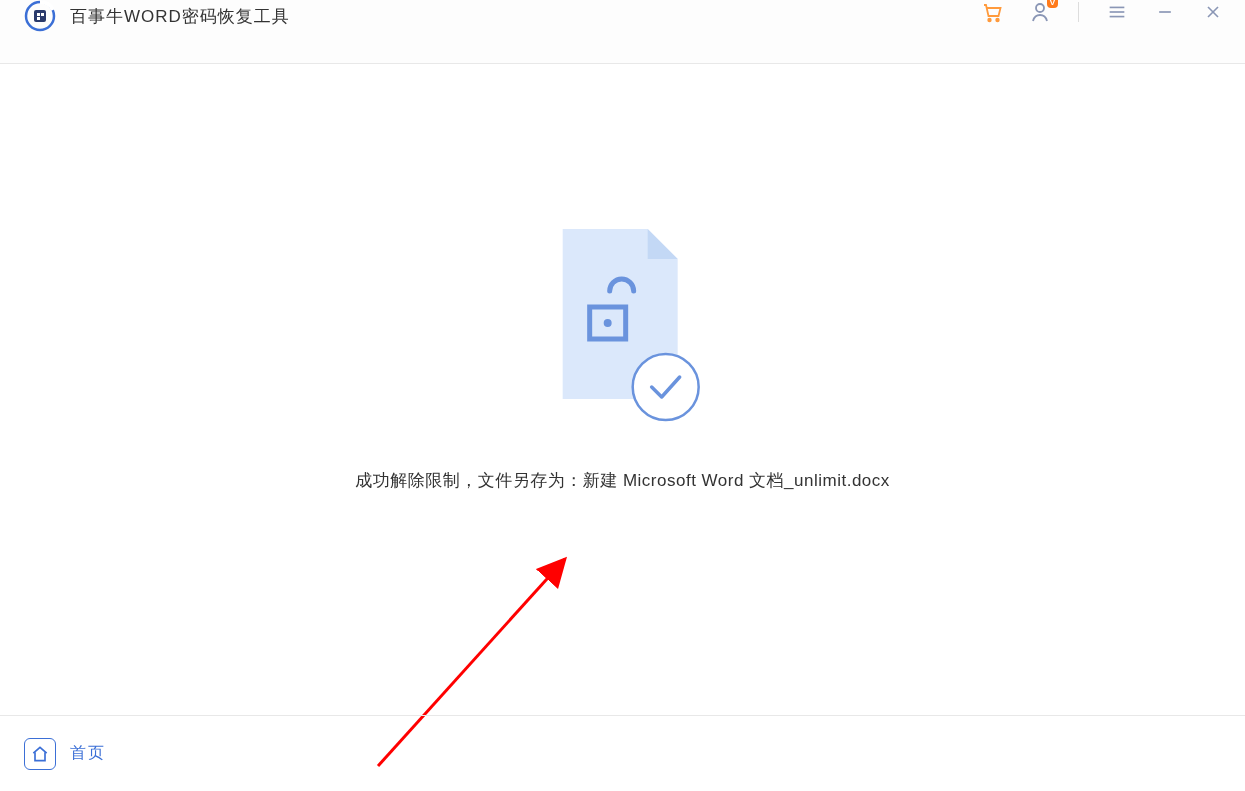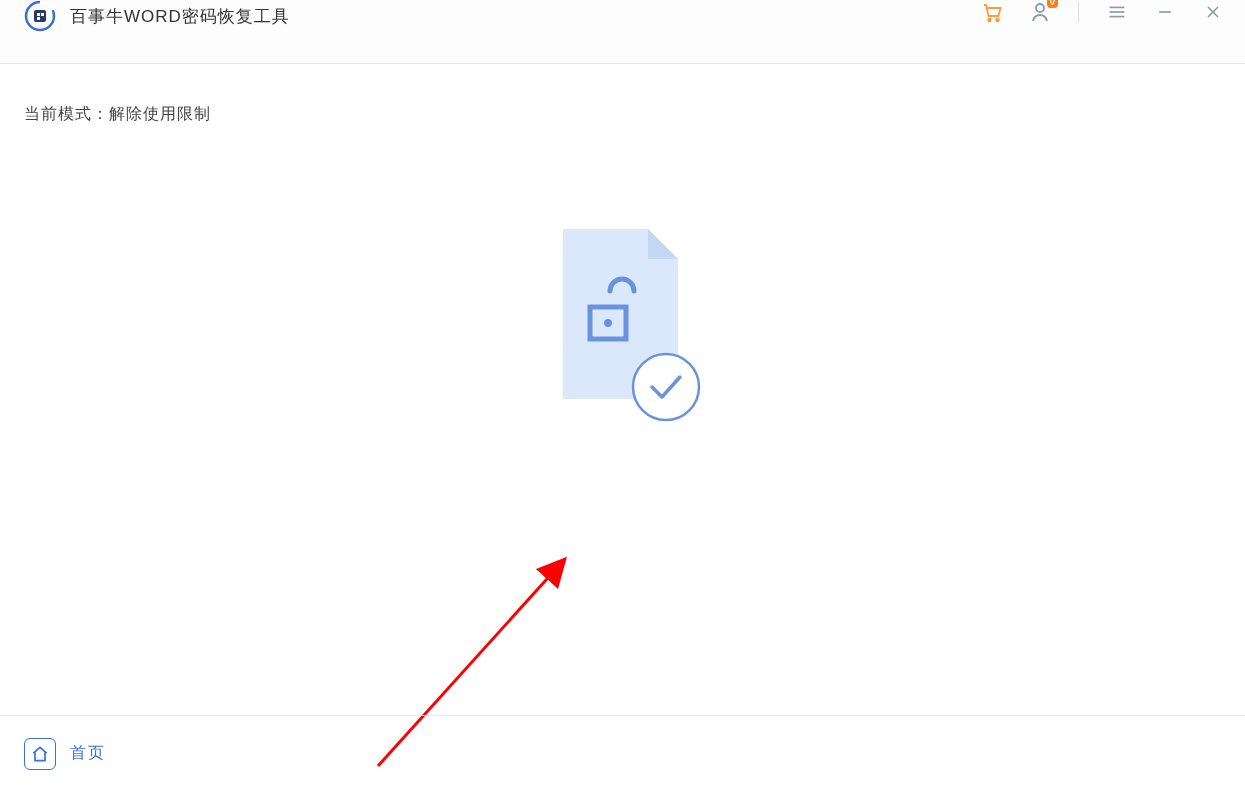--- a/index.html
+++ b/index.html
@@ -199,38 +199,38 @@
     <div class="titlebar-icon">
       <svg width="20" height="20" viewBox="0 0 24 24" fill="none" stroke="#8a96b5" stroke-width="2">
         <line x1="6" y1="6" x2="18" y2="18"></line>
         <line x1="6" y1="18" x2="18" y2="6"></line>
       </svg>
     </div>
   </div>
 </div>
 
 <div class="content">
-  <div class="mode-label">当前模式：解除使用限制</div>
 
   <div class="center-block">
     <div class="doc-illustration">
       <svg width="170" height="210" viewBox="0 0 170 210">
 
         <path d="M 25 10 L 110 10 L 140 40 L 140 180 L 25 180 Z" fill="#dbe8fb"></path>
         <path d="M 110 10 L 110 40 L 140 40 Z" fill="#c3d8f5"></path>
 
         <path d="M 72 72 a 12 12 0 0 1 24 0" fill="none" stroke="#6a93dd" stroke-width="5" stroke-linecap="round"></path>
         <rect x="52" y="88" width="36" height="32" fill="none" stroke="#6a93dd" stroke-width="5"></rect>
         <circle cx="70" cy="104" r="4" fill="#6a93dd"></circle>
 
         <circle cx="128" cy="168" r="33" fill="#fff" stroke="#6a93dd" stroke-width="2.5"></circle>
         <path d="M 114 168 L 124 178 L 142 158" fill="none" stroke="#6a93dd" stroke-width="3.5" stroke-linecap="round" stroke-linejoin="round"></path>
       </svg>
     </div>
 
+    <div class="success-text">成功解除限制，文件另存为：新建 Microsoft Word 文档_unlimit.docx</div>
 
   </div>
 
   <svg class="red-arrow" width="220" height="230" viewBox="0 0 220 230">
     <defs>
       <marker id="ah" markerWidth="12" markerHeight="12" refX="9" refY="5" orient="auto">
         <path d="M0,0 L10,5 L0,10 Z" fill="#ff0000"></path>
       </marker>
     </defs>
     <line x1="8" y1="222" x2="195" y2="15" stroke="#ff0000" stroke-width="3" marker-end="url(#ah)"></line>

